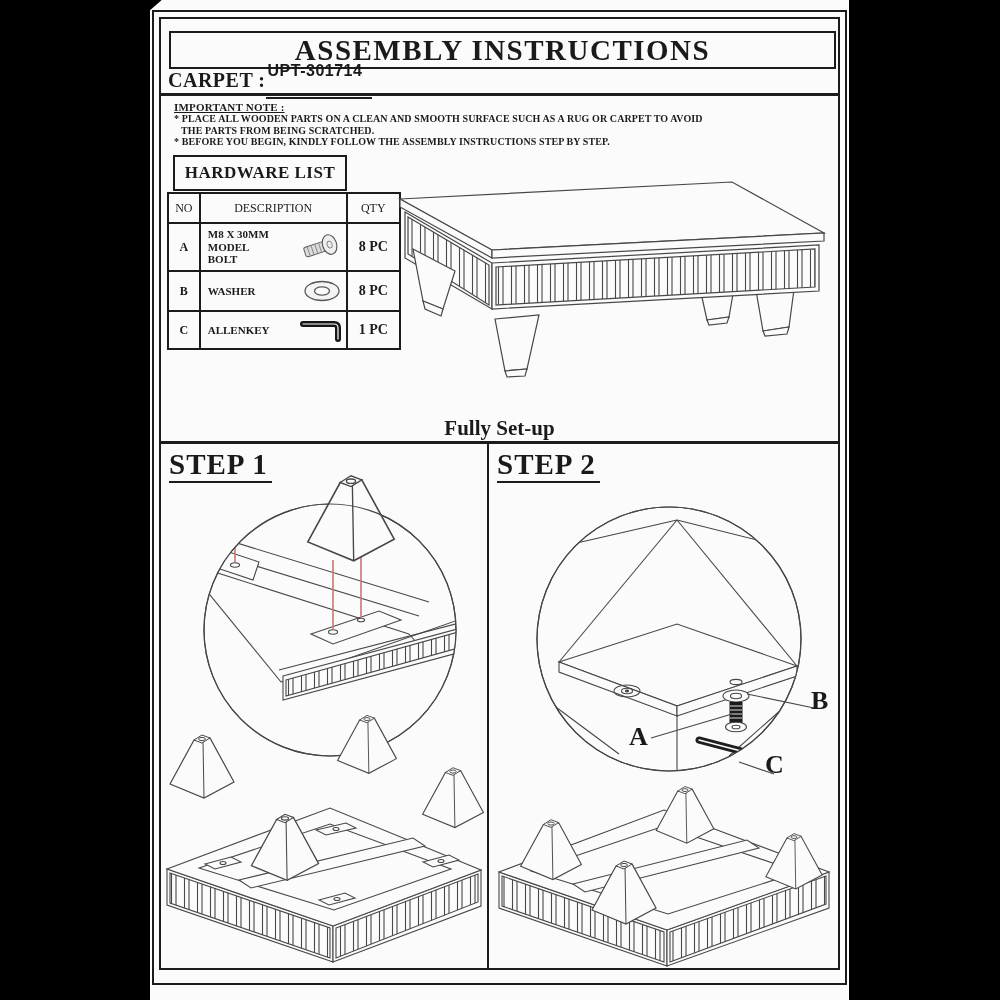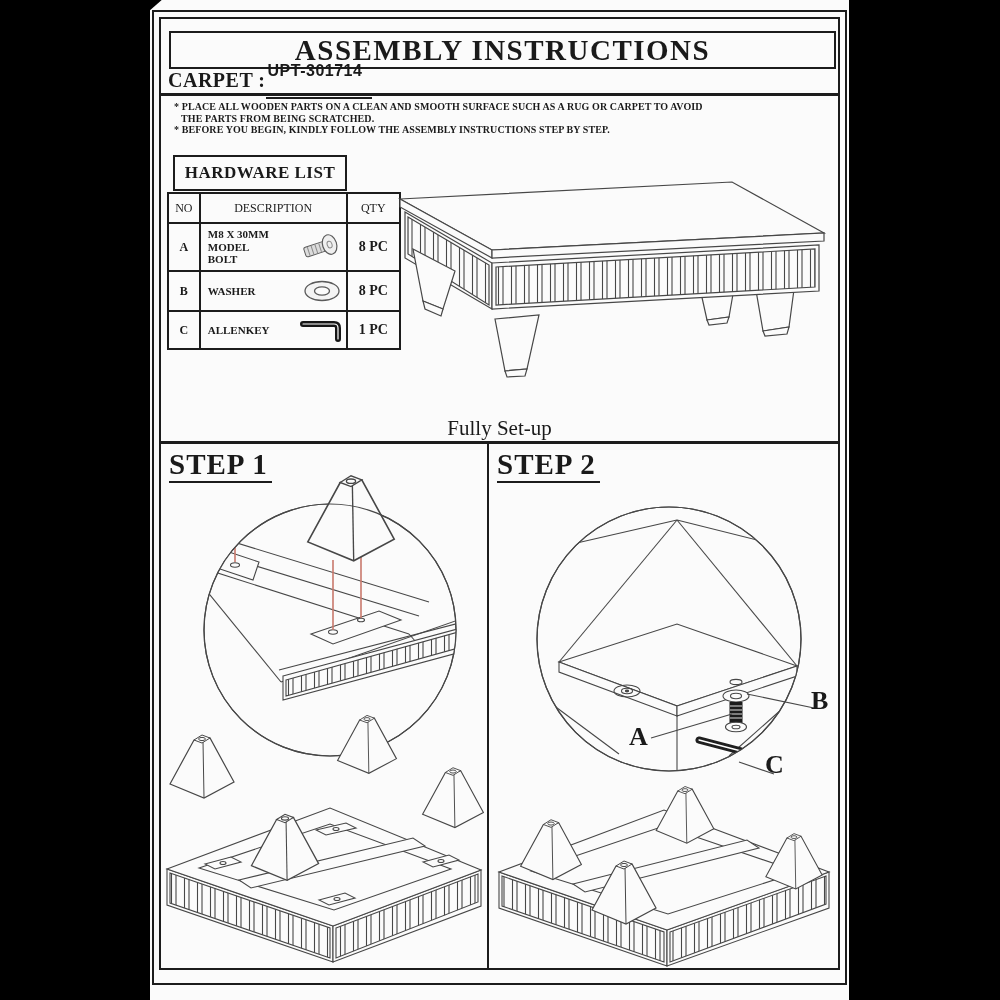--- a/index.html
+++ b/index.html
@@ -38,21 +38,21 @@
   .cell-no{font-size:12px;font-weight:bold;text-align:center;}
   .cell-desc{position:relative;font-size:11px;font-weight:bold;padding:4px 4px 4px 7px !important;}
   .cell-desc .desc-text{display:inline-block;width:72px;line-height:12.5px;}
   .cell-desc .hw-icon{position:absolute;right:2px;top:50%;transform:translateY(-50%);}
   .cell-qty{font-size:14px;font-weight:bold;text-align:center;}
   .row-a{height:48px;} .row-b{height:40px;} .row-c{height:38px;}
 
   .main-art{position:absolute;left:236px;top:160px;}
 
   .fully-setup{position:absolute;left:0;right:0;top:397px;text-align:center;}
-  .fully-setup span{font-size:21px;font-weight:400;border-bottom:2px solid #15803d;padding:0 3px 1px 3px;}
+  .fully-setup span{font-size:21px;font-weight:700;border-bottom:2px solid #15803d;padding:0 3px 1px 3px;}
 
   .steps{position:absolute;left:0;right:0;top:422px;bottom:0;border-top:3px solid #1c1c1c;display:flex;}
   .step{position:relative;box-sizing:border-box;}
   .step-1{width:328px;border-right:2.5px solid #1c1c1c;}
   .step-2{flex:1;}
   .step-heading{position:absolute;top:4px;left:8px;font-size:29px;font-weight:600;
                 border-bottom:2.5px solid #1c1c1c;padding:0 4px 0 0;z-index:2;letter-spacing:1px;}
   .step svg{position:absolute;left:0;top:0;}
   .part-label{position:absolute;font-size:26px;font-weight:bold;z-index:3;}
   .label-a{left:140px;top:278px;}
@@ -85,20 +85,21 @@
         <div class="title-box">
           <span>ASSEMBLY INSTRUCTIONS</span>
         </div>
 
         <div class="model-row">
           <span class="model-label">CARPET :</span>
           <span class="model-value">UPT-301714</span>
         </div>
 
         <div class="notes">
+          <div class="note-heading">IMPORTANT NOTE :</div>
           <div class="note-line">* PLACE ALL WOODEN PARTS ON A CLEAN AND SMOOTH SURFACE SUCH AS A RUG OR CARPET TO AVOID</div>
           <div class="note-line cont">THE PARTS FROM BEING SCRATCHED.</div>
           <div class="note-line">* BEFORE YOU BEGIN, KINDLY FOLLOW THE ASSEMBLY INSTRUCTIONS STEP BY STEP.</div>
         </div>
 
         <div class="hardware">
           <div class="hw-title">HARDWARE LIST</div>
           <table class="hw-table">
             <tbody>
                 <tr>

